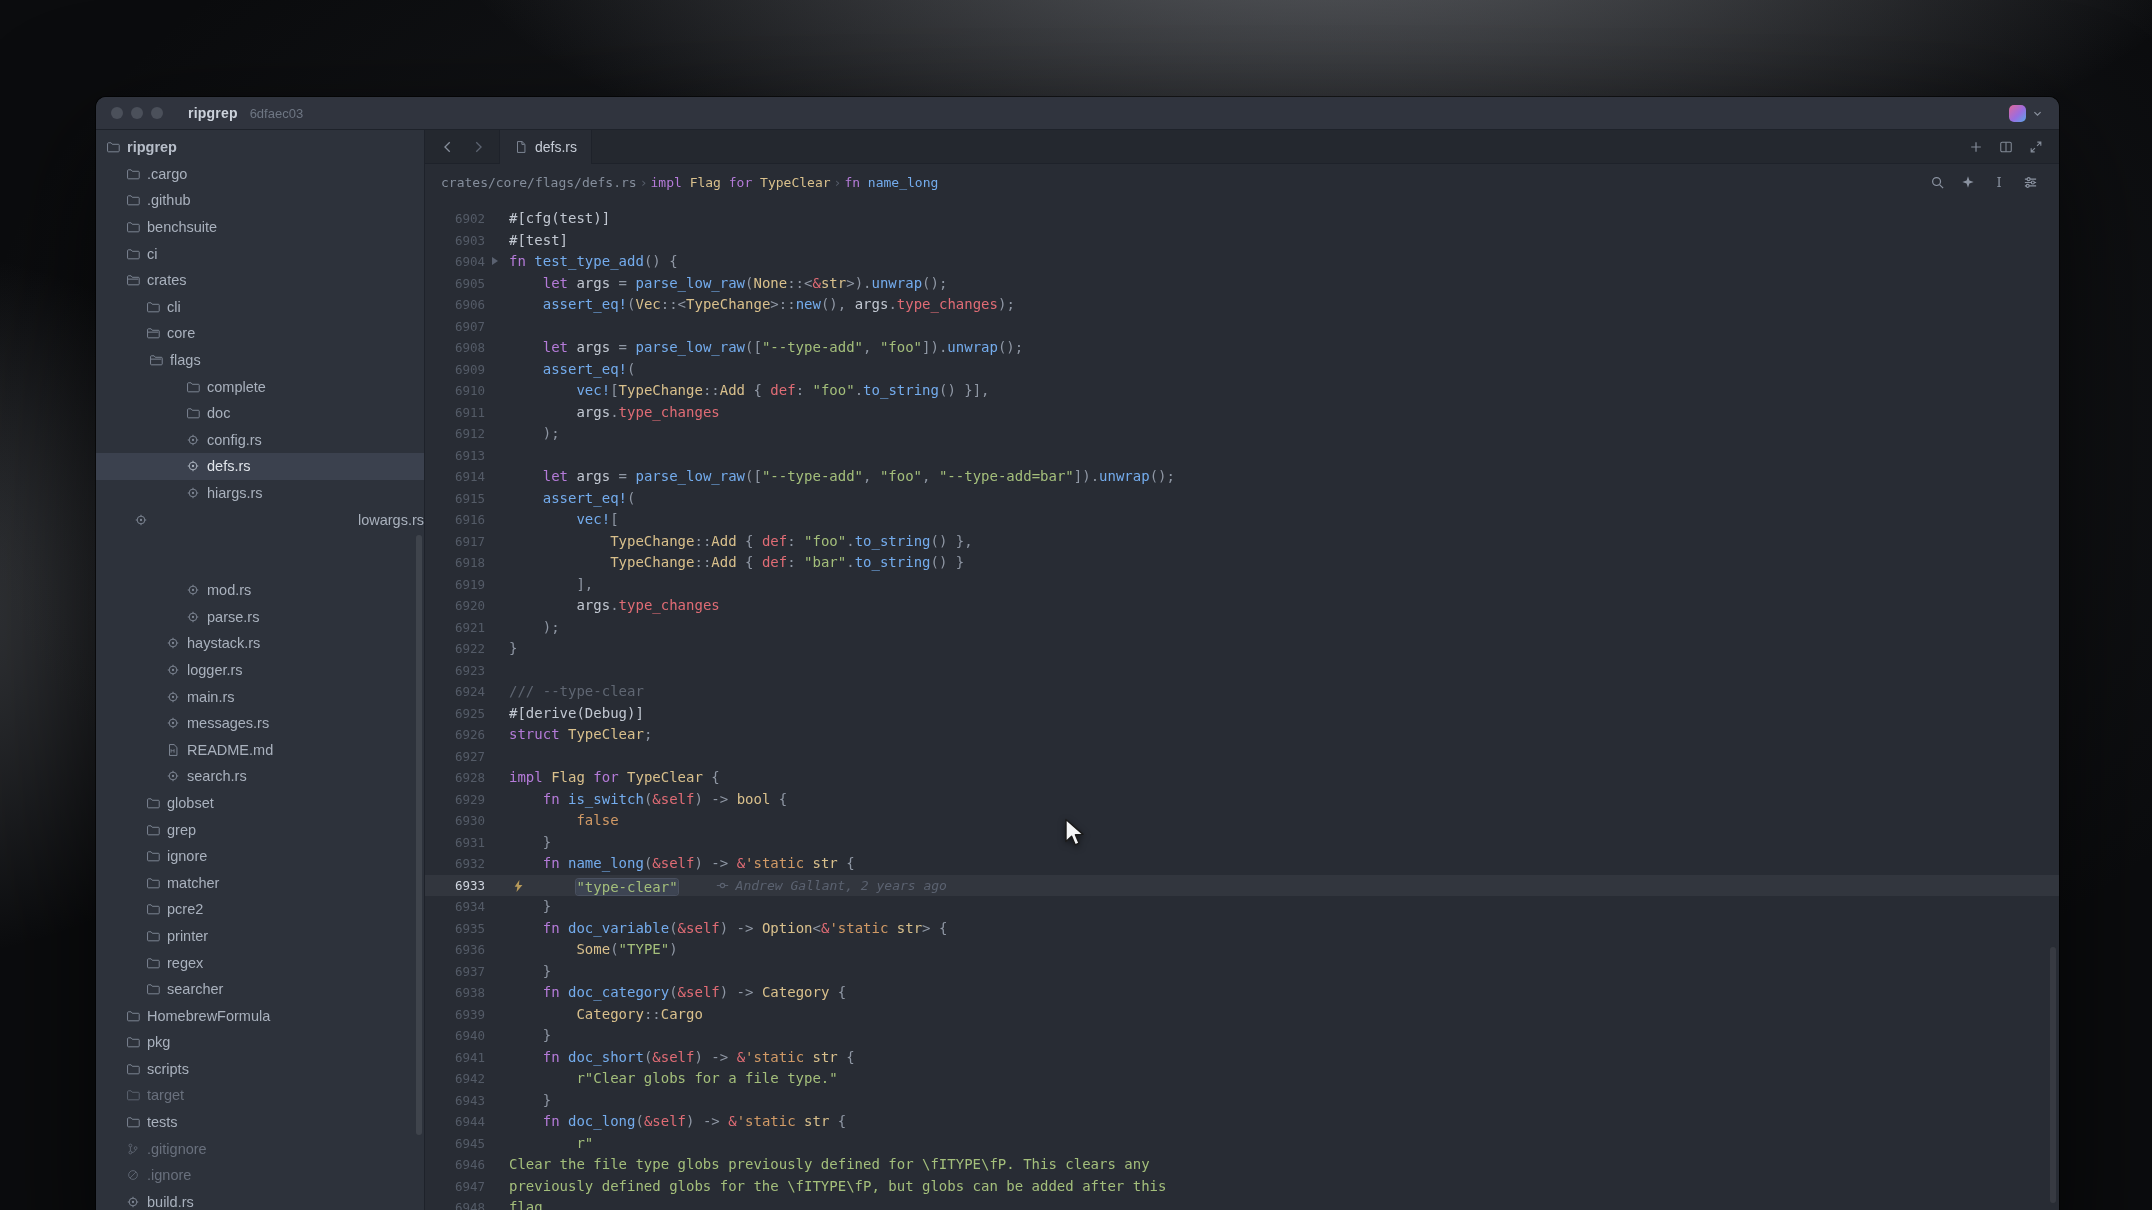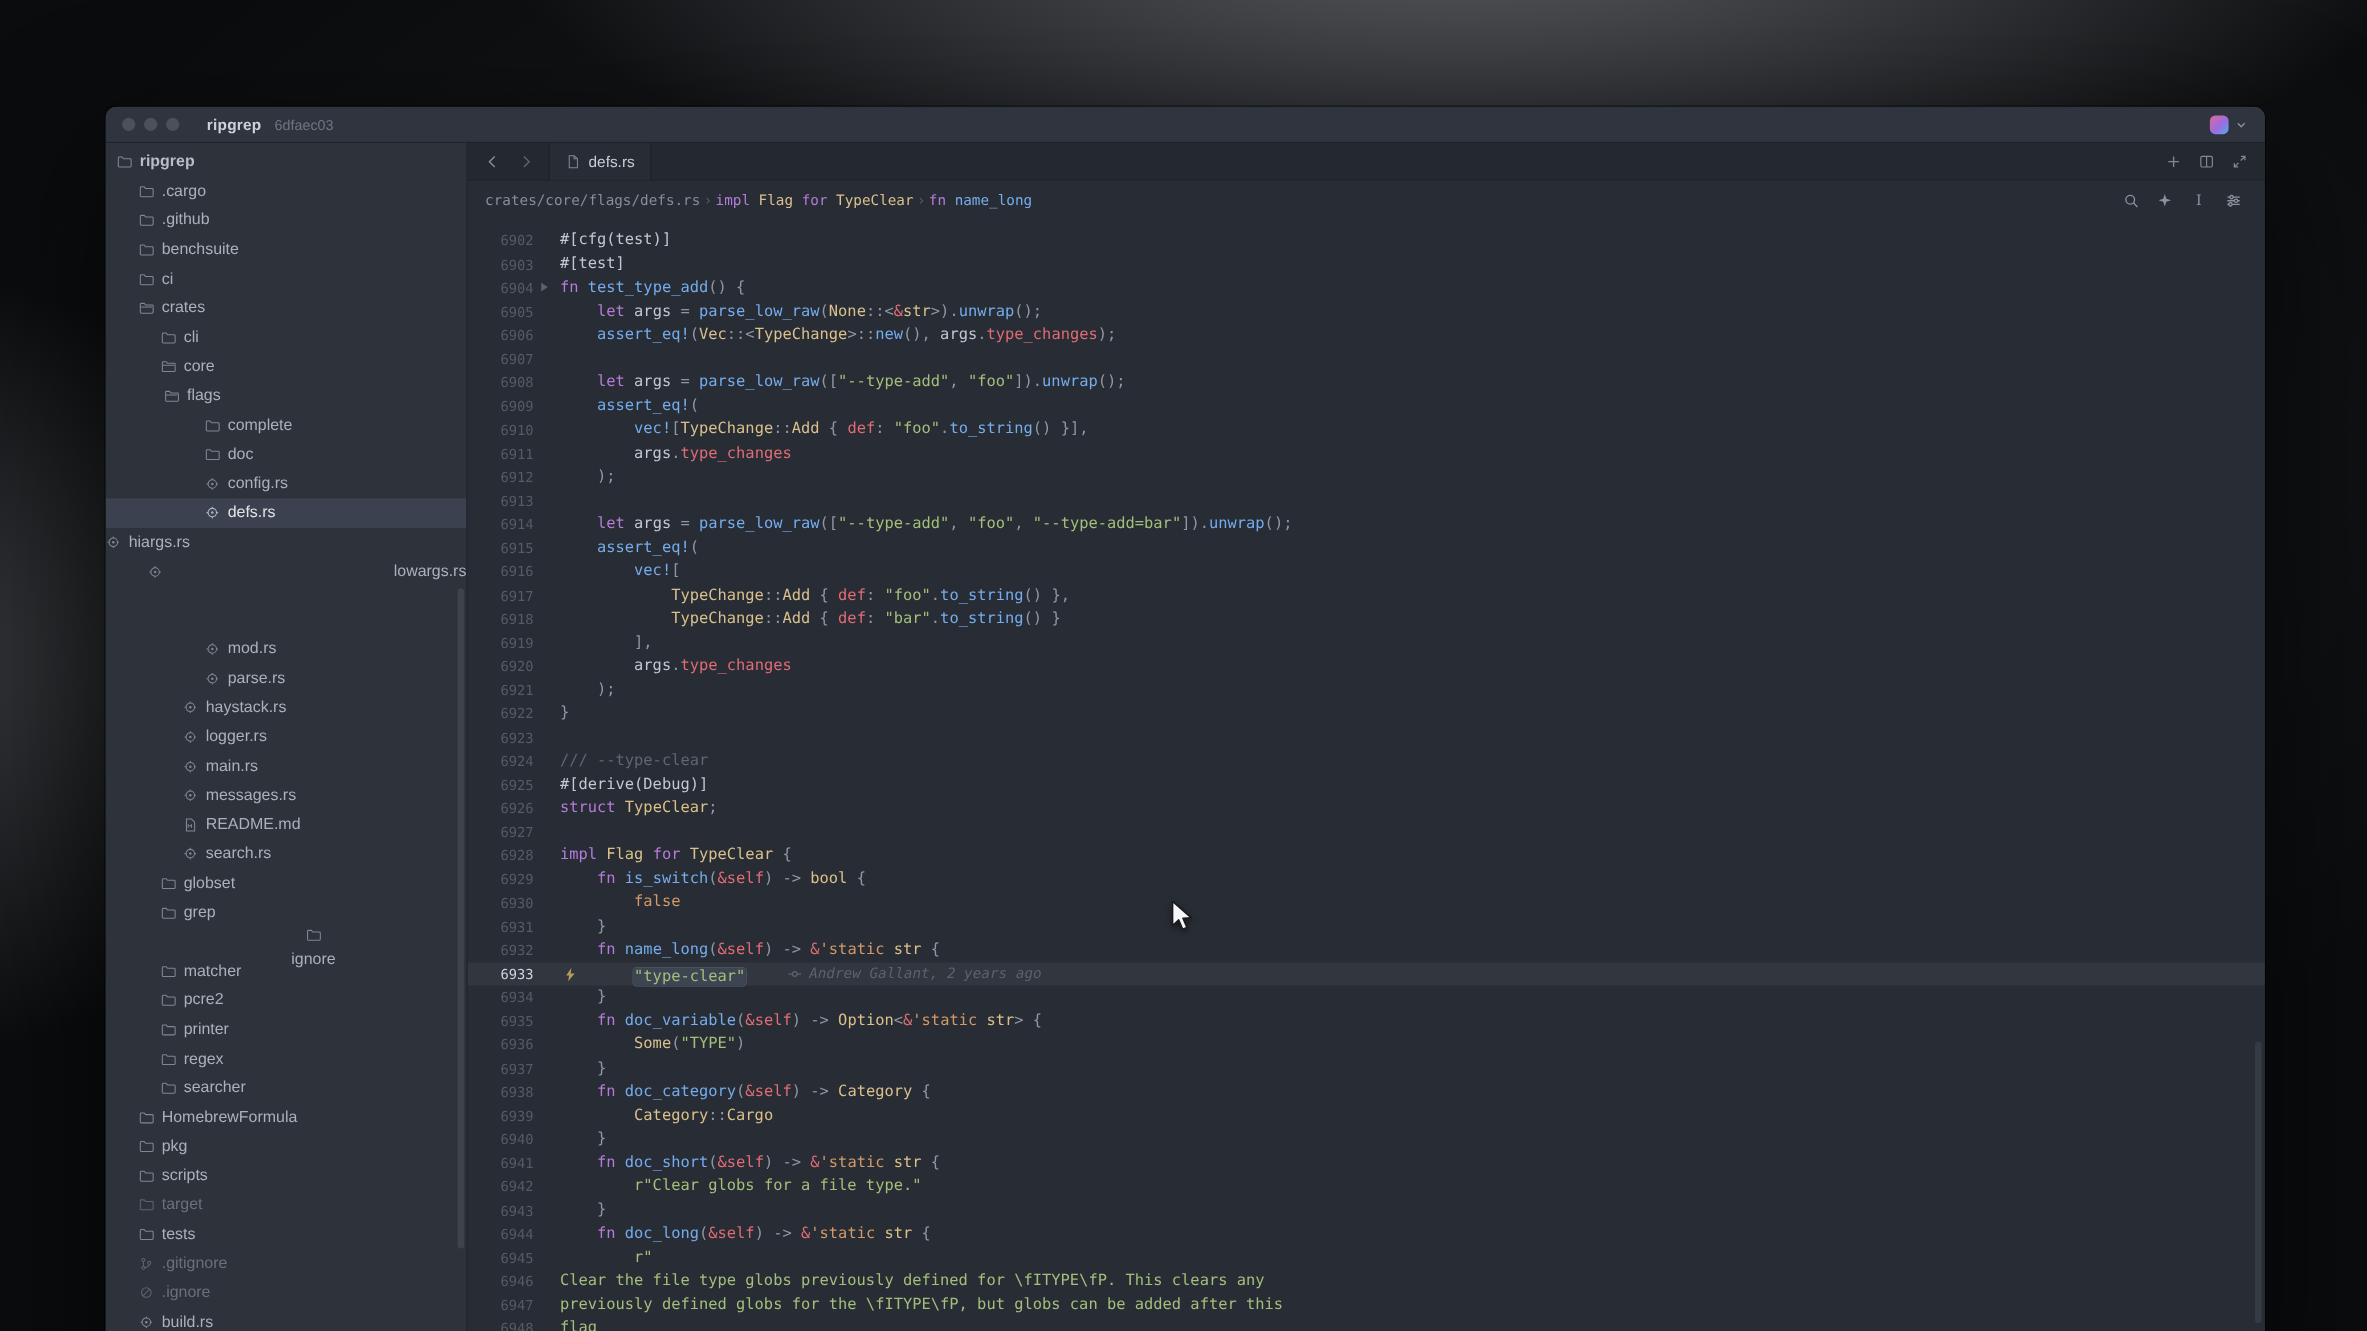--- a/index.html
+++ b/index.html
@@ -235,21 +235,21 @@
           <div class="side-row sel" style="padding-left: 90px;">
             <span class="icon">
               <svg width="14" height="14" viewBox="0 0 16 16" fill="none">
                 <circle cx="8" cy="8" r="4.4" stroke="currentColor" stroke-width="1.1"></circle>
                 <circle cx="8" cy="8" r="1.3" fill="currentColor"></circle>
                 <path d="M8 2v1.8M8 12.2V14M2 8h1.8M12.2 8H14" stroke="currentColor" stroke-width="1.1"></path>
               </svg>
             </span>
             <span>defs.rs</span>
           </div>
-          <div class="side-row" style="">
+          <div class="side-row" style="padding-left: 90px;">
             <span class="icon">
               <svg width="14" height="14" viewBox="0 0 16 16" fill="none">
                 <circle cx="8" cy="8" r="4.4" stroke="currentColor" stroke-width="1.1"></circle>
                 <circle cx="8" cy="8" r="1.3" fill="currentColor"></circle>
                 <path d="M8 2v1.8M8 12.2V14M2 8h1.8M12.2 8H14" stroke="currentColor" stroke-width="1.1"></path>
               </svg>
             </span>
             <span>hiargs.rs</span>
           </div>
           <div class="side-row" style="padding-left: 38px; justify-content: space-between;">
@@ -350,21 +350,21 @@
             <span>globset</span>
           </div>
           <div class="side-row" style="padding-left: 50px;">
             <span class="icon">
               <svg width="14" height="14" viewBox="0 0 16 16" fill="none">
                 <path d="M1.8 4.2c0-.6.4-1 1-1h3l1.4 1.7h6.9c.6 0 1 .4 1 1v6.6c0 .6-.4 1-1 1H2.8c-.6 0-1-.4-1-1V4.2z" stroke="currentColor" stroke-width="1.1"></path>
               </svg>
             </span>
             <span>grep</span>
           </div>
-          <div class="side-row" style="padding-left: 50px; flex-direction: column;">
+          <div class="side-row" style="padding-left: 50px;">
             <span class="icon">
               <svg width="14" height="14" viewBox="0 0 16 16" fill="none">
                 <path d="M1.8 4.2c0-.6.4-1 1-1h3l1.4 1.7h6.9c.6 0 1 .4 1 1v6.6c0 .6-.4 1-1 1H2.8c-.6 0-1-.4-1-1V4.2z" stroke="currentColor" stroke-width="1.1"></path>
               </svg>
             </span>
             <span>ignore</span>
           </div>
           <div class="side-row" style="padding-left: 50px;">
             <span class="icon">
               <svg width="14" height="14" viewBox="0 0 16 16" fill="none">

